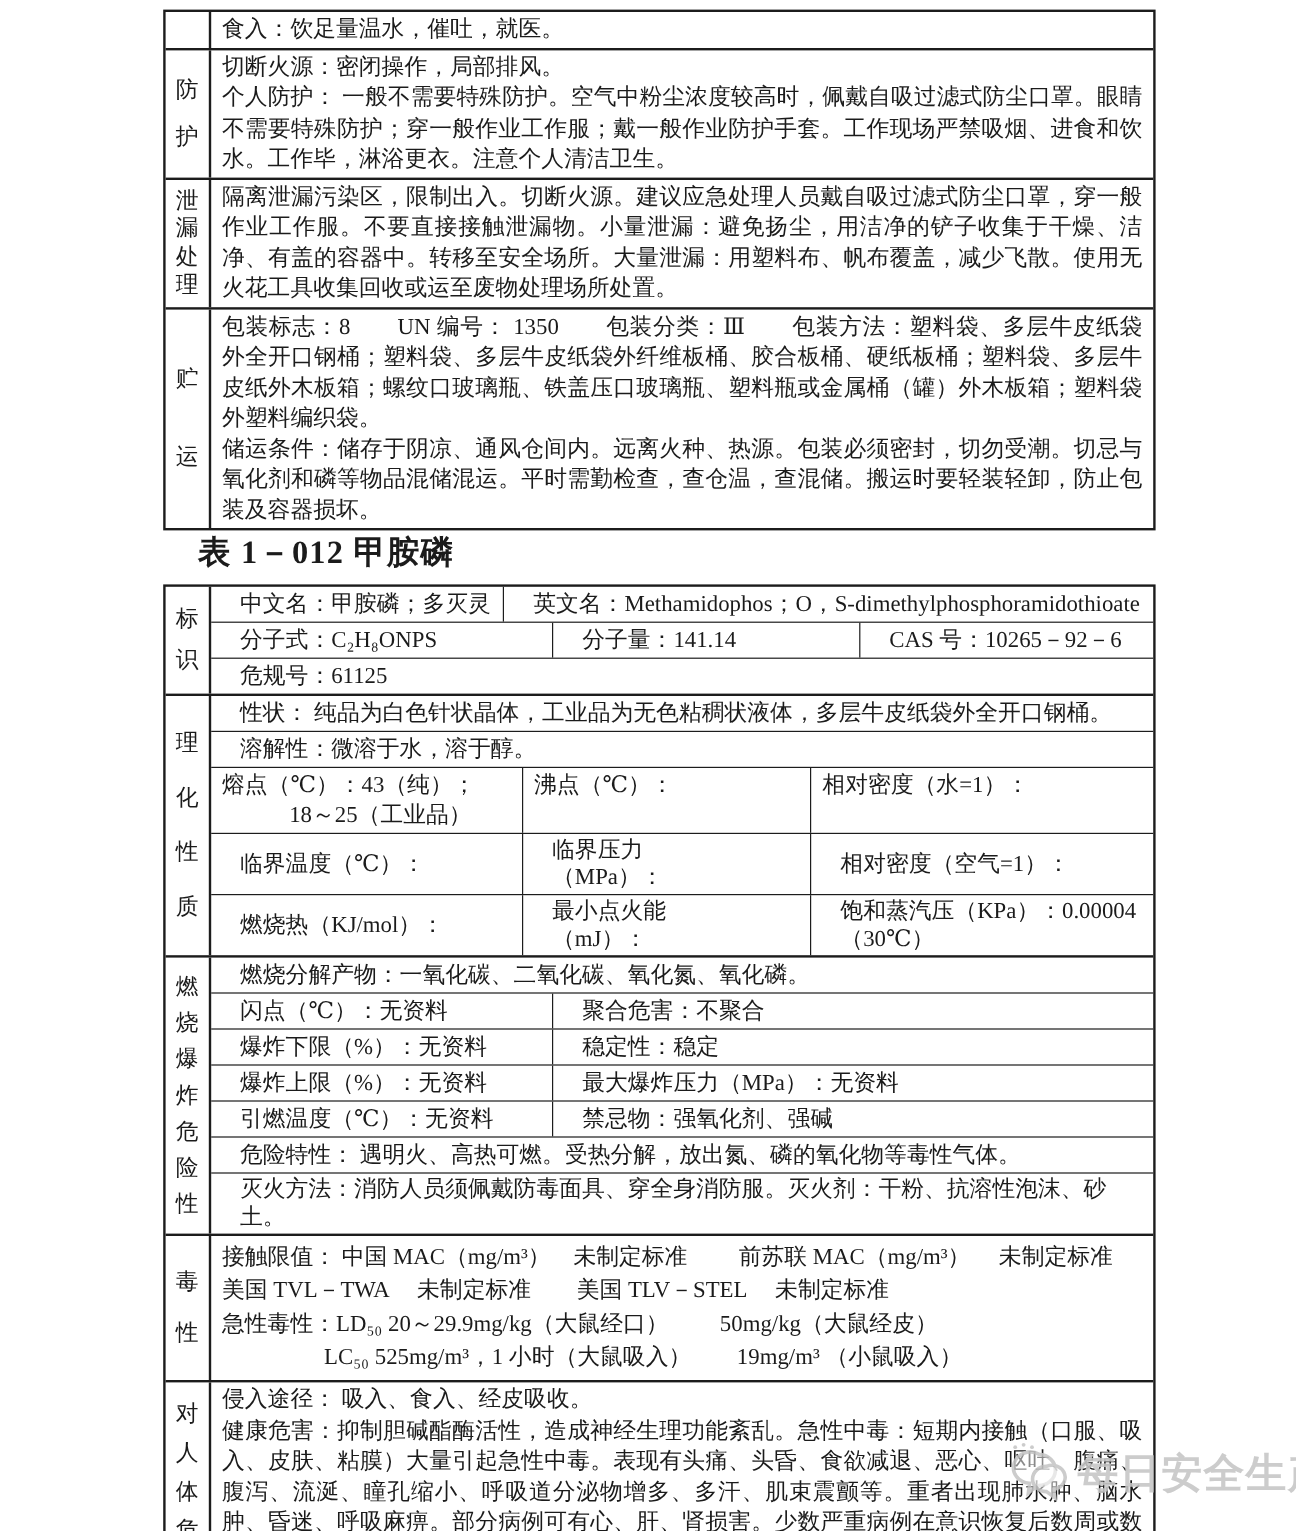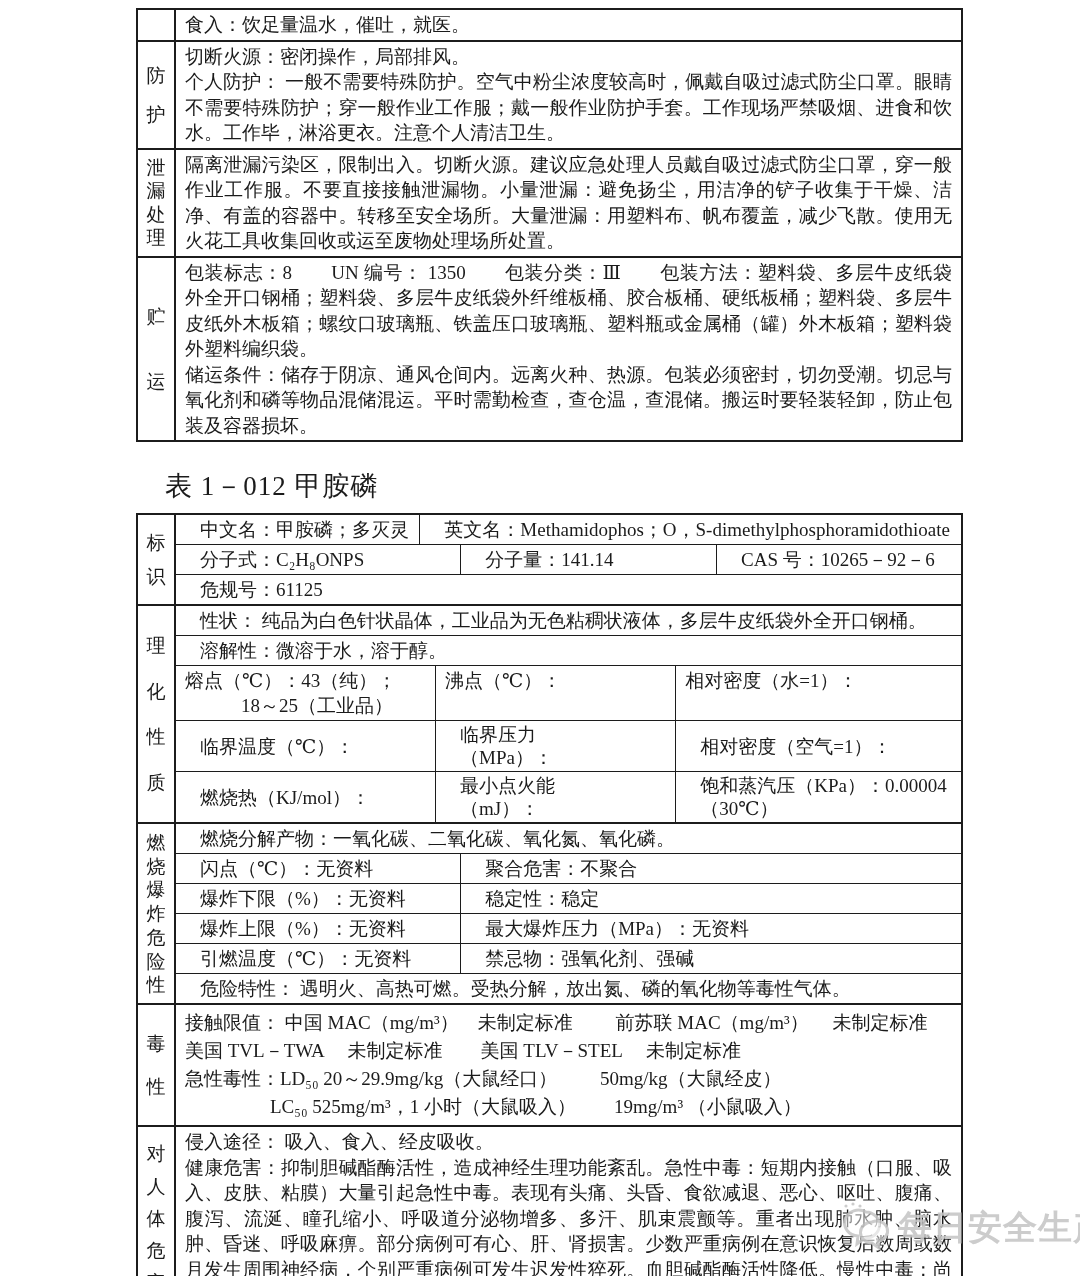--- a/index.html
+++ b/index.html
@@ -46,22 +46,22 @@
   .w-full{flex:1 1 auto;}
 
   .indent56{padding-left:56px;}
   .indent85{padding-left:85px;}
   .mh56{min-height:54px;}
   .tox-cell{padding:4px 9px;line-height:28px;}
   .t1-cell{line-height:25.5px;padding:2px 9px;}
 
   
   .table-title{
-    margin:28px 0 11px 165px;
-    font-size:27px;font-weight:normal;letter-spacing:1px;
+    margin:2px 0 11px 165px;
+    font-size:27px;font-weight:bold;letter-spacing:1px;
     line-height:32px;
   }
 
   
   .watermark{
     position:absolute;left:836px;top:1196px;width:300px;height:64px;
     display:flex;align-items:center;gap:6px;
     pointer-events:none;opacity:0.88;
   }
   .watermark .wm-text{
@@ -275,20 +275,25 @@
           <div class="cell w-b1 single">
               <div>引燃温度（℃）：无资料</div>
             </div>
           <div class="cell w-b2 single">
               <div>禁忌物：强氧化剂、强碱</div>
             </div>
         </div>
         <div class="row">
           <div class="cell w-full single">
               <div>危险特性： 遇明火、高热可燃。受热分解，放出氮、磷的氧化物等毒性气体。</div>
+            </div>
+        </div>
+        <div class="row">
+          <div class="cell w-full single">
+              <div>灭火方法：消防人员须佩戴防毒面具、穿全身消防服。灭火剂：干粉、抗溶性泡沫、砂土。</div>
             </div>
         </div>
       </div>
     </div>
 
     <div class="sec">
       <div class="label-cell">
           <span>毒</span>
           <span>性</span>
         </div>

